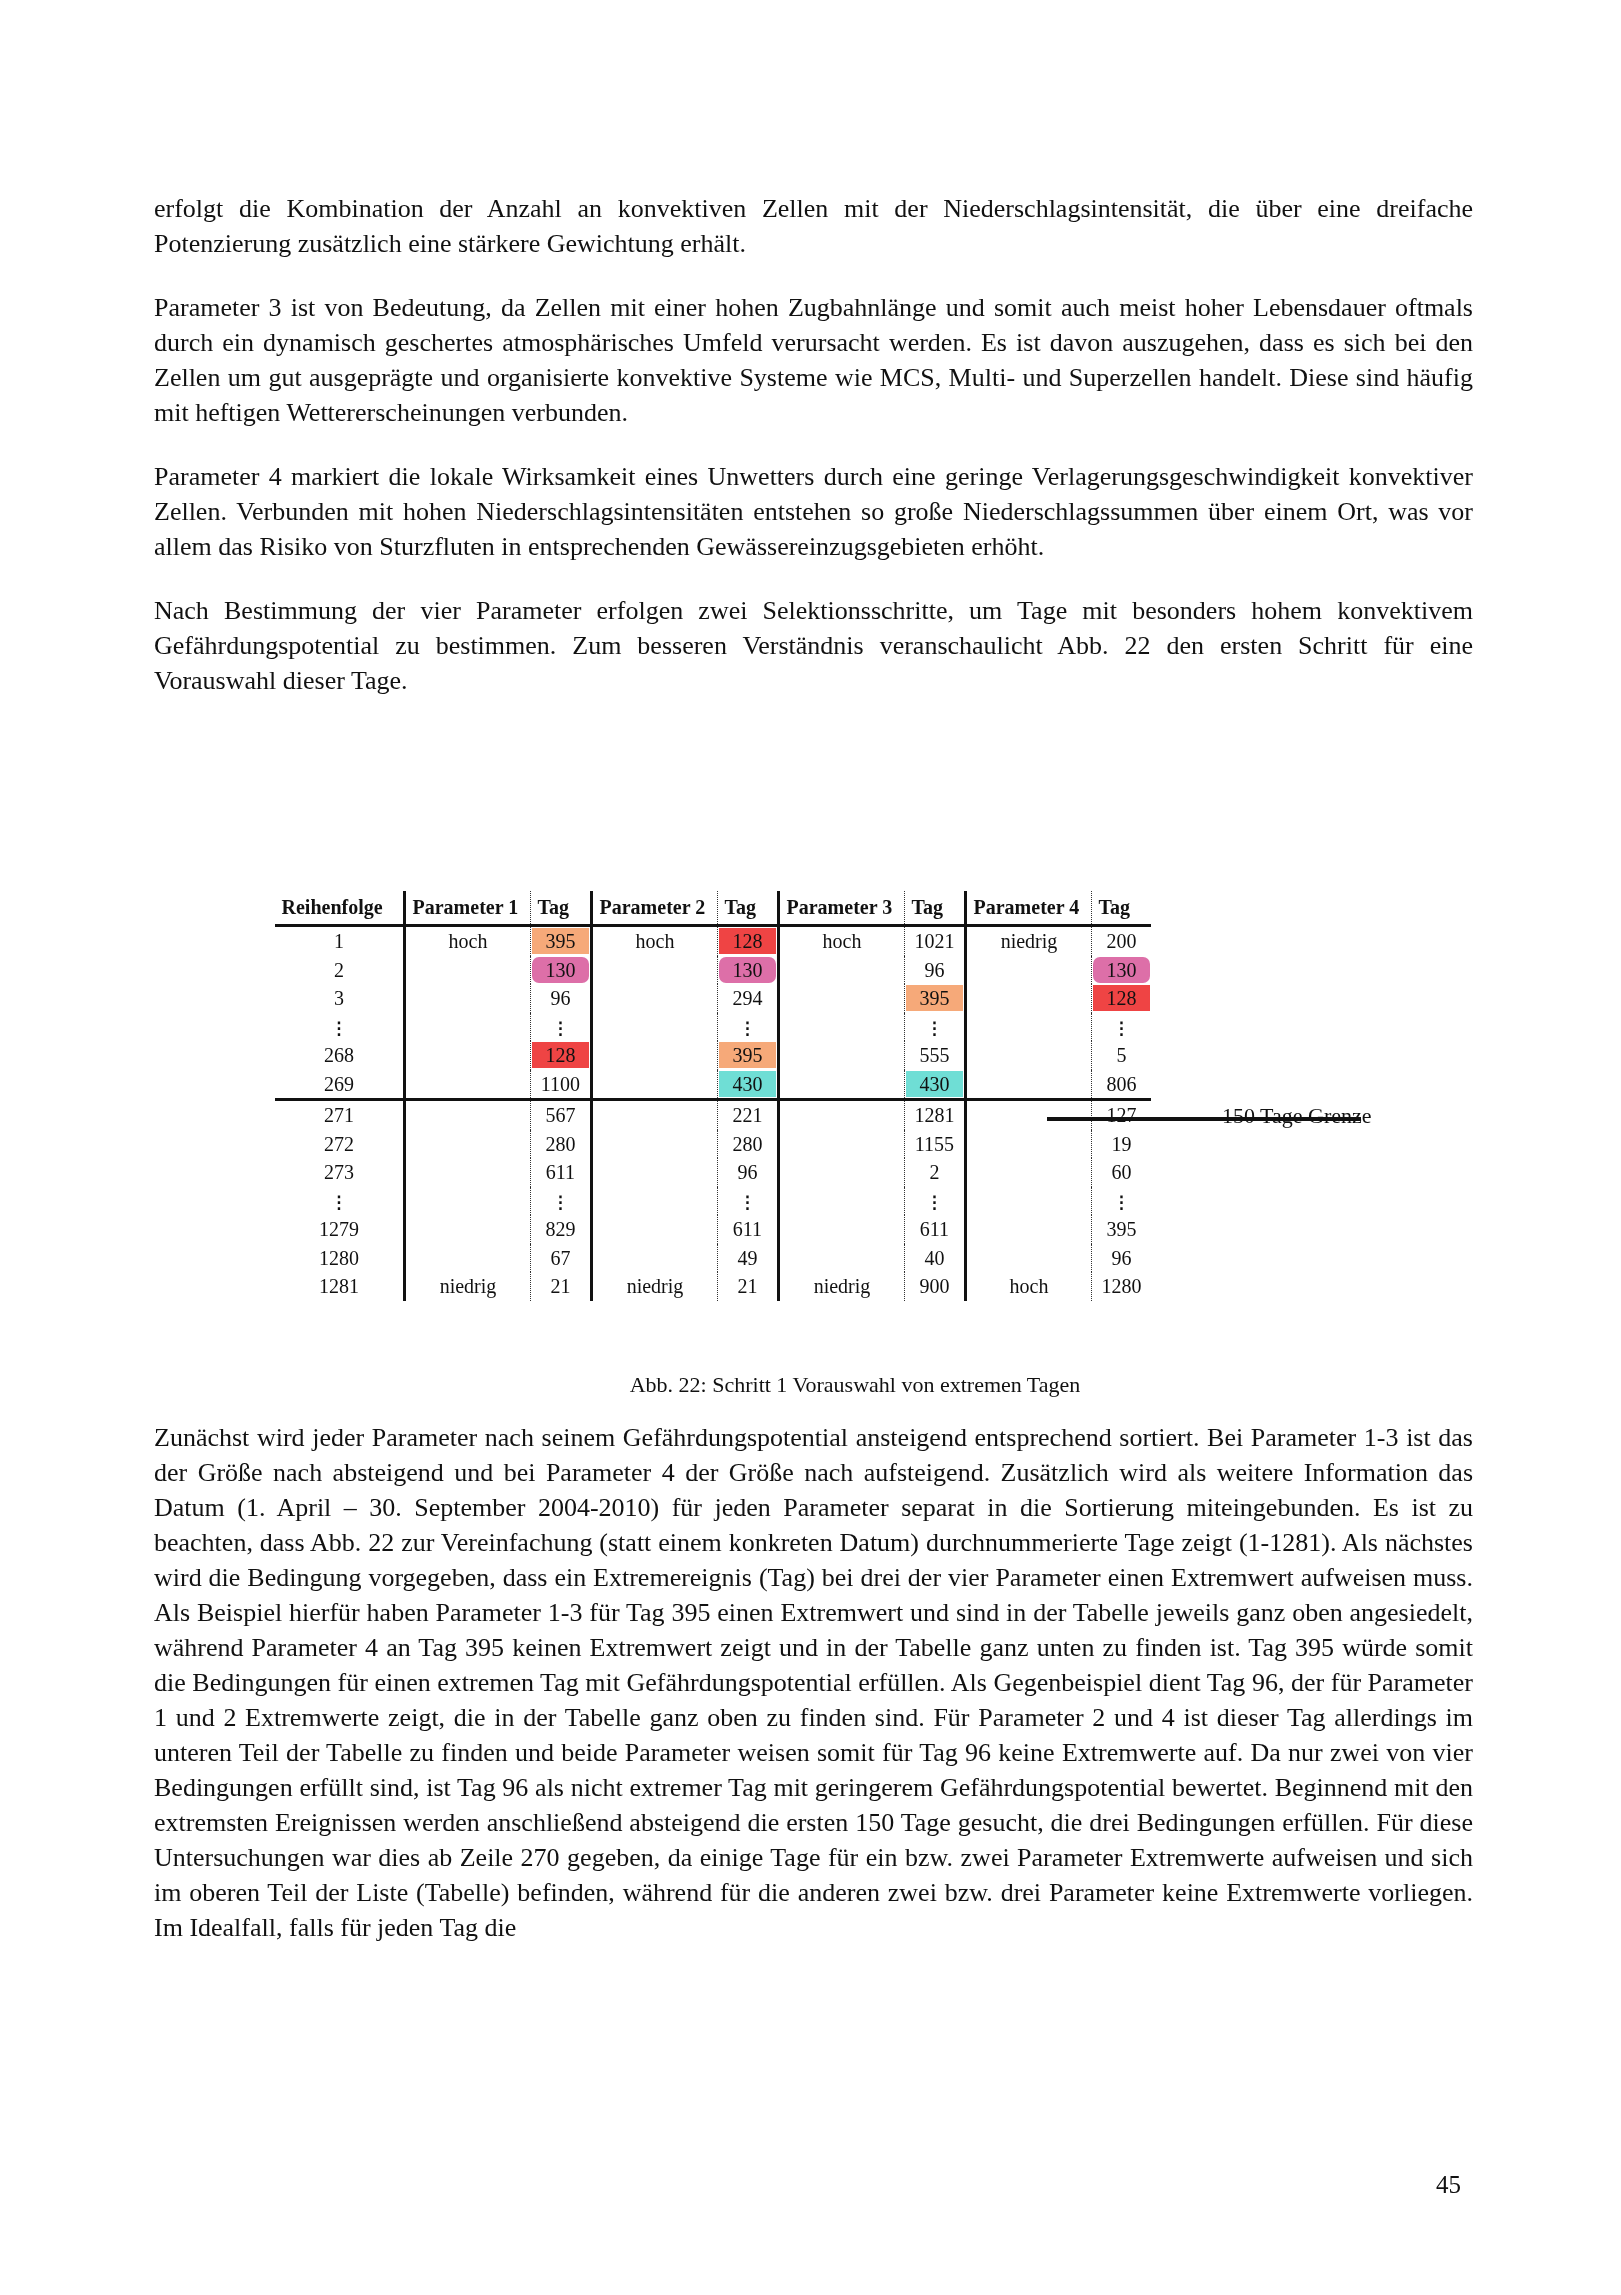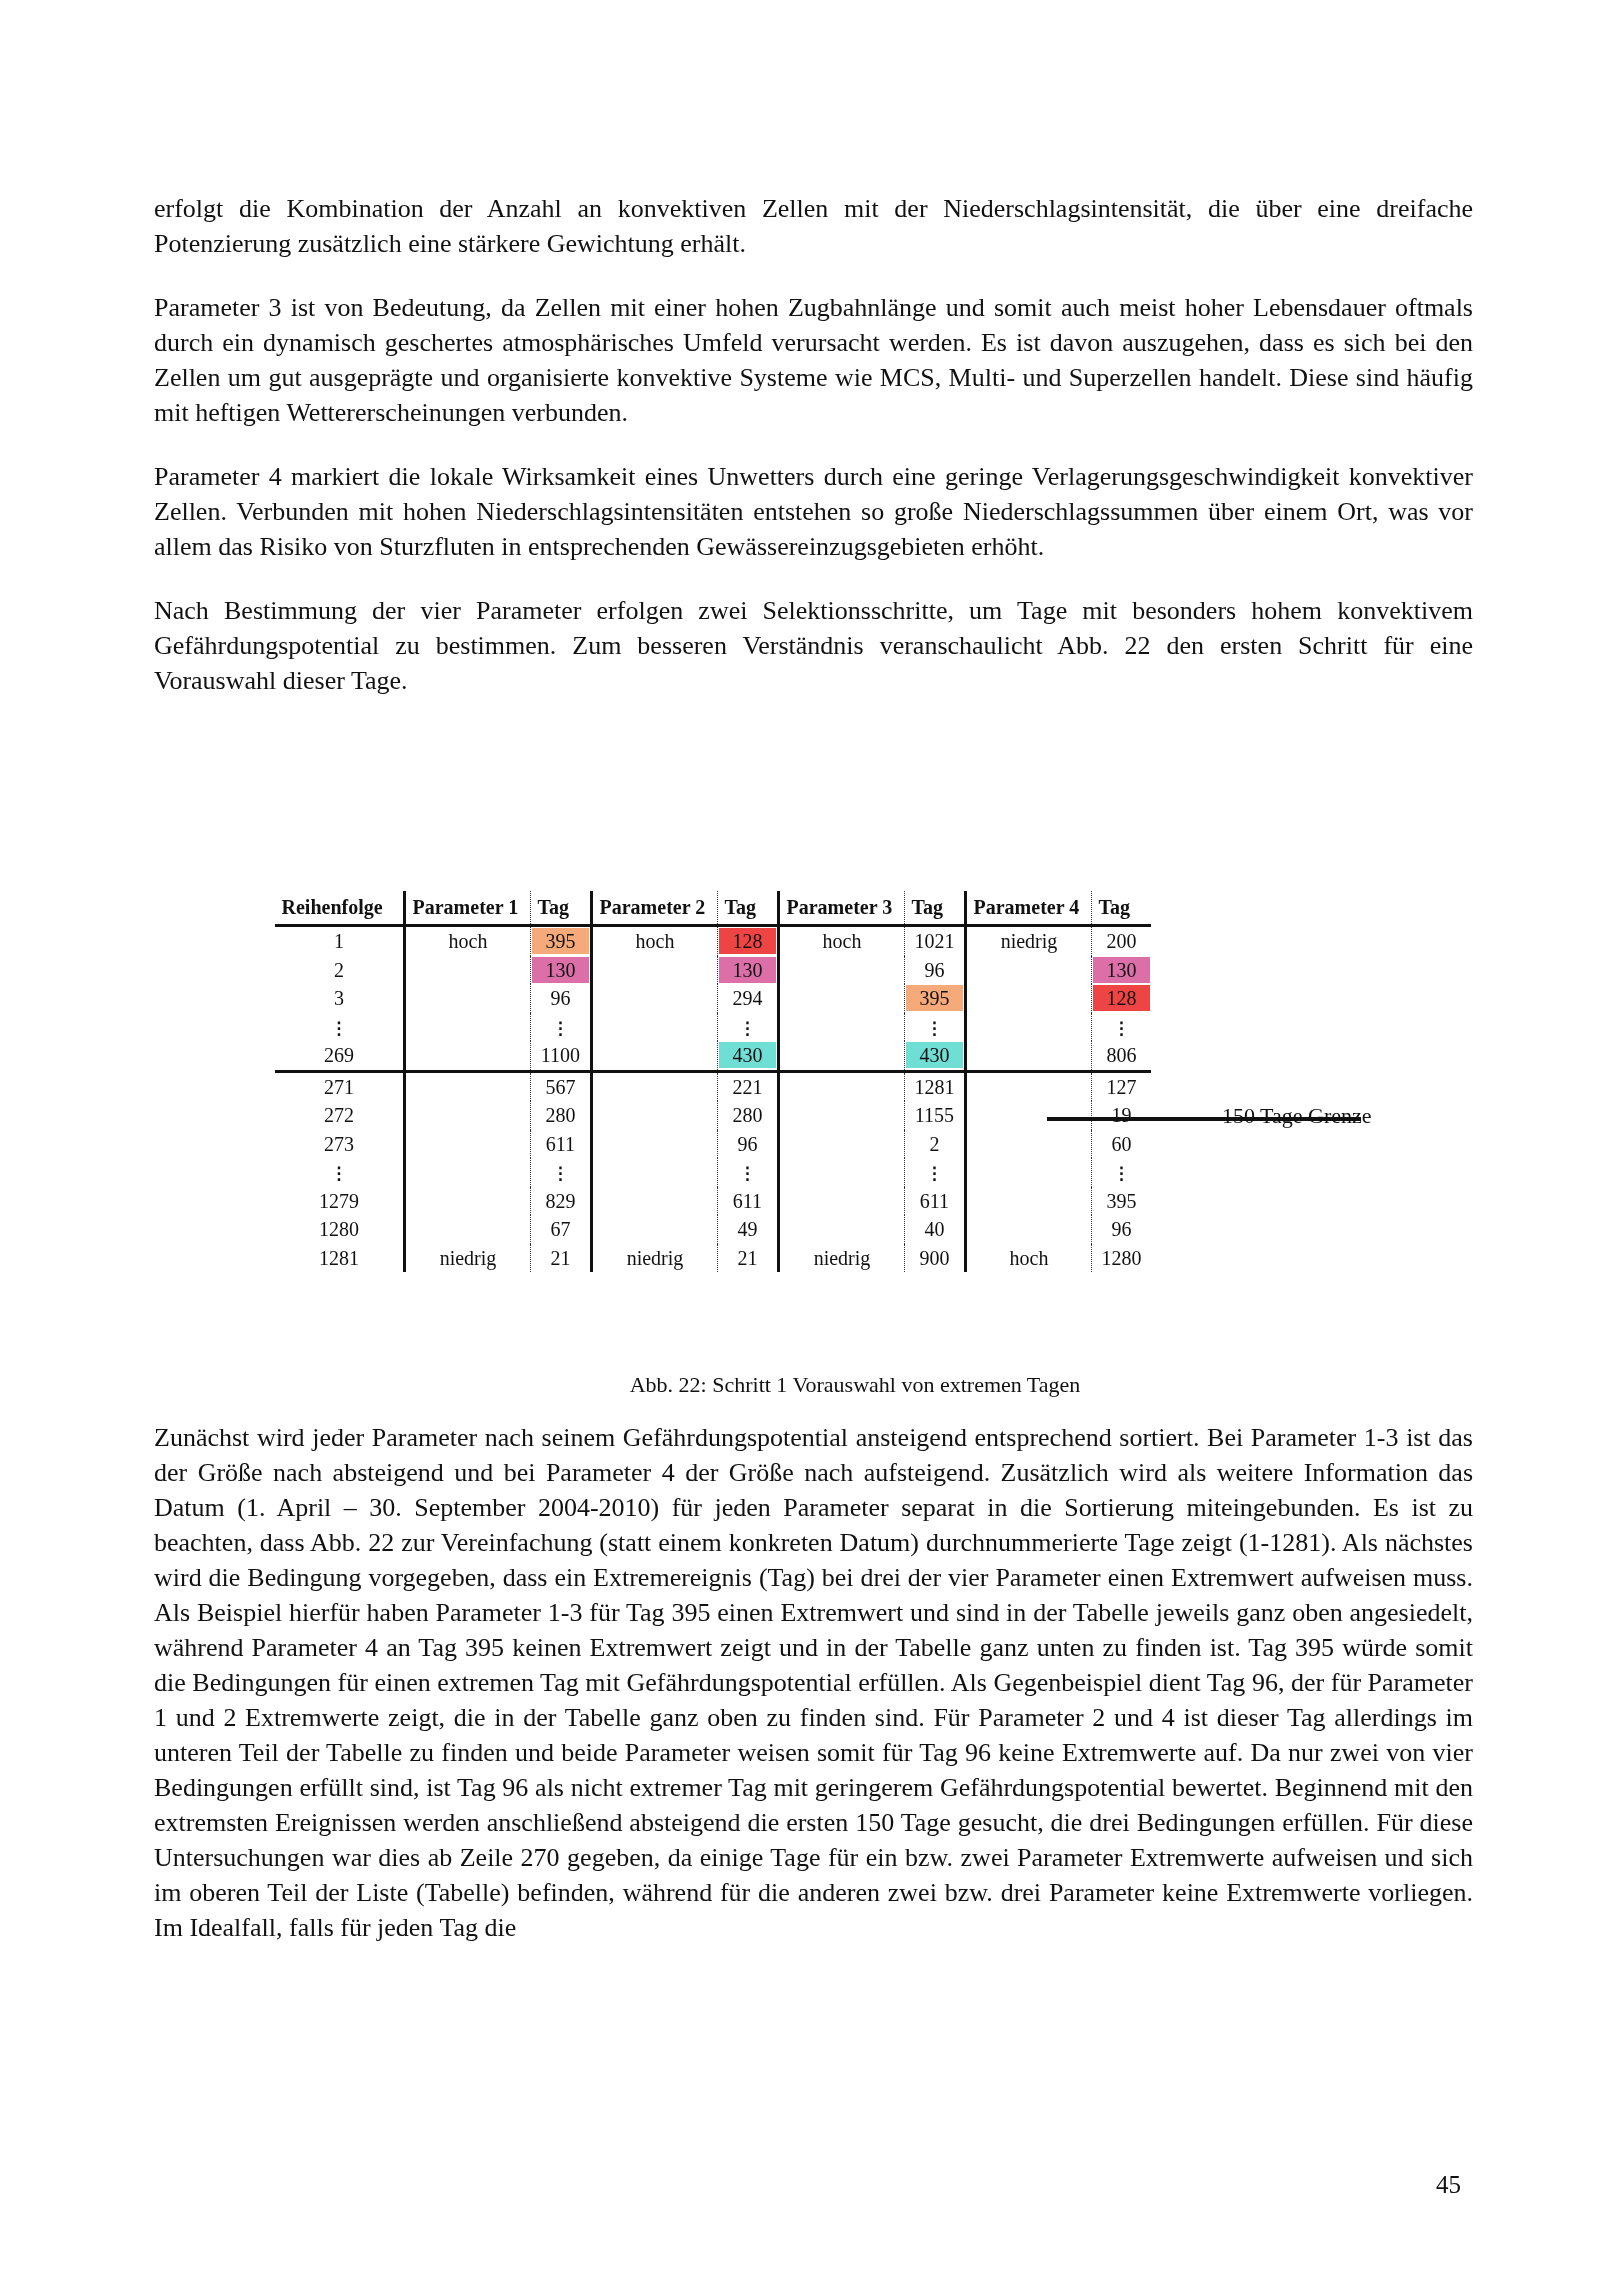--- a/index.html
+++ b/index.html
@@ -11,21 +11,21 @@
     table.fig-table { border-collapse: collapse; font-family: "Liberation Serif", serif; font-size: 20px; position: absolute; left: 0; top: 0; }
     table.fig-table th { font-weight: bold; font-size: 20px; padding: 0 6.5px; height: 33px; text-align: left; border-bottom: 3.9px solid #111; white-space: nowrap; }
     table.fig-table td { height: 28.5px; padding: 0 6.5px; text-align: center; line-height: 26px; }
     .c-rank { width: 115px; border-right: 3.3px solid #111; }
     .c-param { width: 111px; }
     .c-tag { width: 46px; border-left: 1.3px dotted #333; border-right: 3.3px solid #111; }
     .c-tag.last { border-right: none; }
     tr.limit td { border-top: 3.9px solid #111; }
     .hl { display: inline-block; min-width: 51px; margin: 0 -6.5px; padding: 0 2.6px; }
     .hl-orange { background: #f6a979; }
-    .hl-pink { background: #dd6fa8; }
+    .hl-pink { background: #dd6fa8; border-radius: 7px; }
     .hl-green { background: #ef4444; }
     .hl-cyan { background: #6fded5; }
     .dots { font-weight: bold; line-height: 9.2px; font-size: 17px; }
     .limit-line { position: absolute; left: 772px; top: 226px; width: 314px; height: 3.9px; background: #111; }
     .limit-label { position: absolute; left: 947px; top: 212px; font-size: 22px; font-family: "Liberation Serif", serif; white-space: nowrap; }
     .caption { position: absolute; left: 0; width: 1622px; top: 1372px; text-align: center; font-size: 22px; margin-left: 44px; }
     .page2 { position: absolute; left: 154px; top: 1420px; width: 1319px; }
     .page-number { position: absolute; left: 1436px; top: 2171px; font-size: 25px; }
   </style>
 </head>
@@ -92,20 +92,31 @@
           <td class="c-param"><span></span></td>
           <td class="c-tag"><span class="dots">⋮</span></td>
           <td class="c-param"><span></span></td>
           <td class="c-tag"><span class="dots">⋮</span></td>
           <td class="c-param"><span></span></td>
           <td class="c-tag"><span class="dots">⋮</span></td>
           <td class="c-param"><span></span></td>
           <td class="c-tag last"><span class="dots">⋮</span></td>
         </tr>
         <tr>
+          <td class="c-rank"><span>268</span></td>
+          <td class="c-param"><span></span></td>
+          <td class="c-tag"><span class="hl hl-green">128</span></td>
+          <td class="c-param"><span></span></td>
+          <td class="c-tag"><span class="hl hl-orange">395</span></td>
+          <td class="c-param"><span></span></td>
+          <td class="c-tag"><span>555</span></td>
+          <td class="c-param"><span></span></td>
+          <td class="c-tag last"><span>5</span></td>
+        </tr>
+        <tr>
           <td class="c-rank"><span>269</span></td>
           <td class="c-param"><span></span></td>
           <td class="c-tag"><span>1100</span></td>
           <td class="c-param"><span></span></td>
           <td class="c-tag"><span class="hl hl-cyan">430</span></td>
           <td class="c-param"><span></span></td>
           <td class="c-tag"><span class="hl hl-cyan">430</span></td>
           <td class="c-param"><span></span></td>
           <td class="c-tag last"><span>806</span></td>
         </tr>

